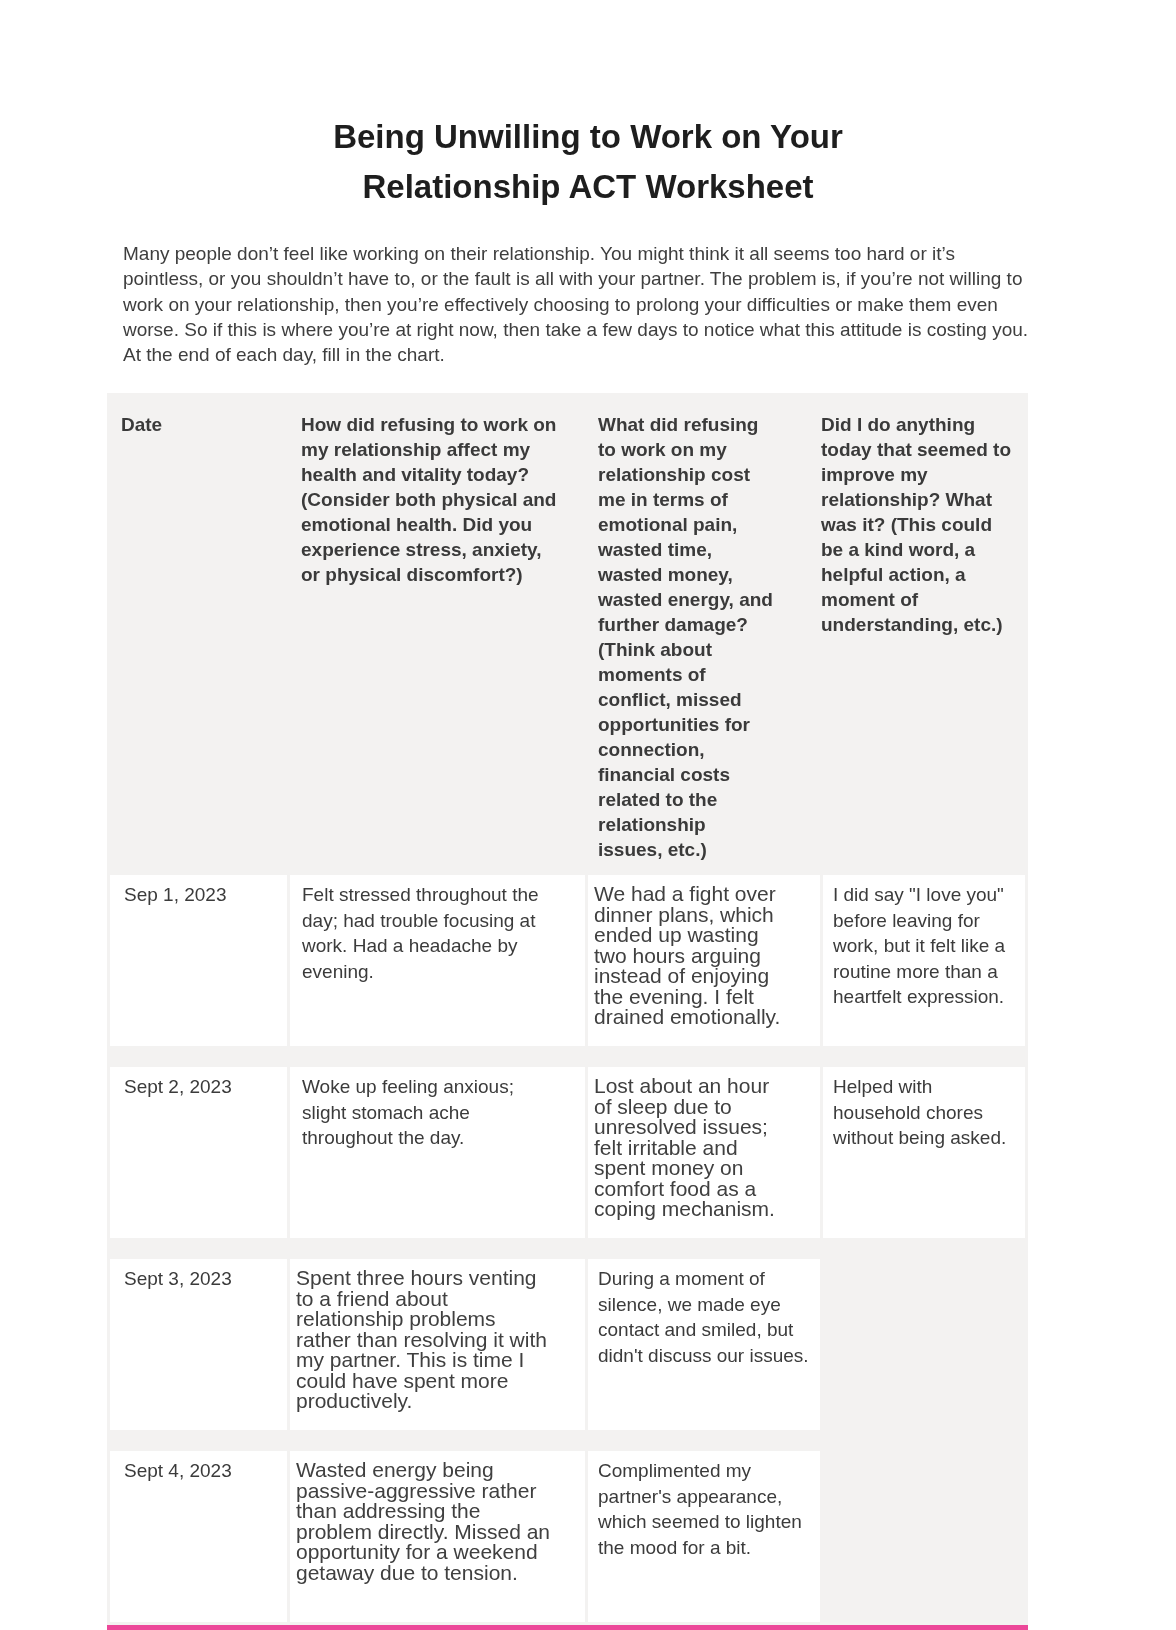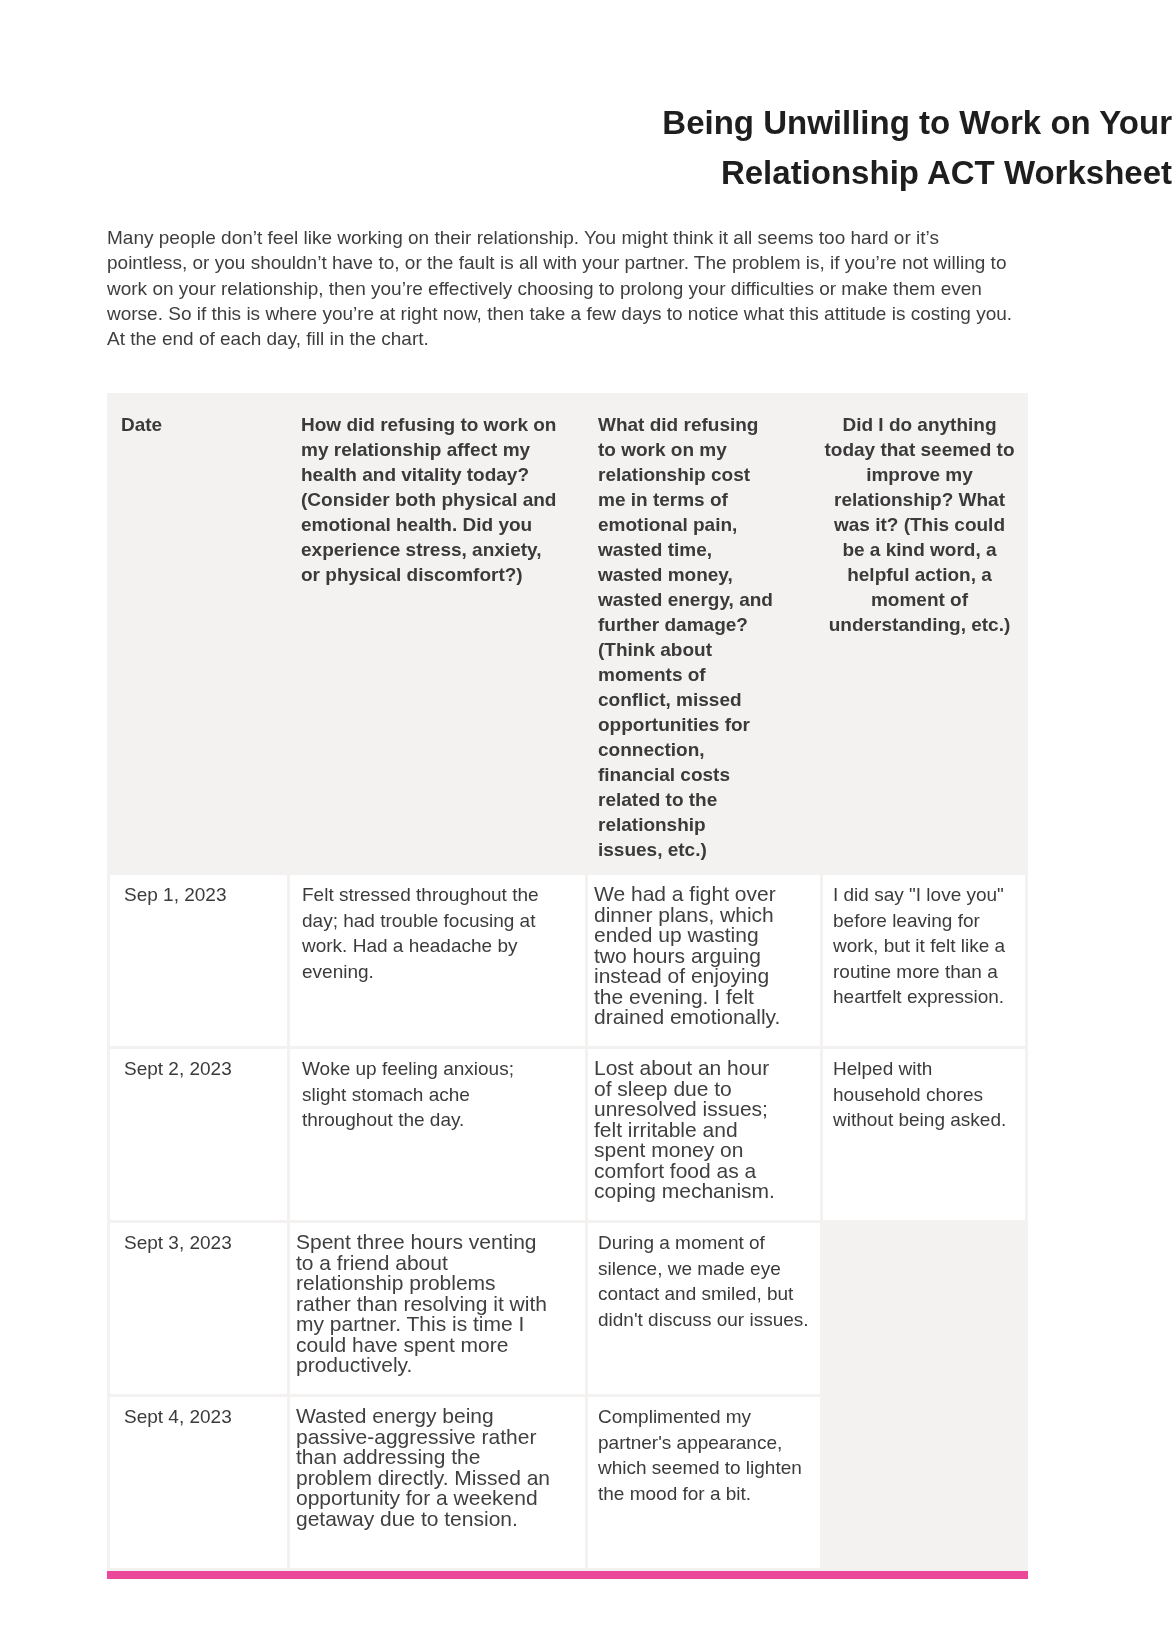--- a/index.html
+++ b/index.html
@@ -6,52 +6,52 @@
   .page{
     position:relative;
     width:1176px;height:1630px;
     background:#ffffff;
     font-family:"Liberation Sans","DejaVu Sans",sans-serif;
     color:#3b3b3b;
     overflow:hidden;
   }
   .title{
     position:absolute;top:94px;left:0;right:0;
-    text-align:right;
+    text-align:center;
     font-size:33px;font-weight:bold;line-height:50px;
     color:#1e1e1e;
-    margin:4px;
+    margin:18px;
   }
   .title span{display:block;}
   .intro{
     position:absolute;top:225px;left:107px;width:912px;
     font-size:19px;line-height:25.3px;color:#3e3e3e;
-    margin:0;
+    margin:16px;
   }
   .wtable{
     position:absolute;top:393px;left:107px;width:921px;
     background:#f3f2f1;
     border-bottom:8px solid #ec4899;
     box-sizing:border-box;
   }
   .thead{
     display:grid;
     grid-template-columns:180px 295px 225px auto;
   }
   .hcell{
     font-size:19px;font-weight:bold;line-height:25px;color:#3a3a3a;
     box-sizing:border-box;
   }
   .hcell.h-date   {padding:19px 8px 10px 14px;}
   .hcell.h-health {padding:19px 23px 10px 14px;}
   .hcell.h-cost   {padding:19px 33px 10px 16px;}
-  .hcell.h-improve{padding:19px 10px 10px 14px;text-align:center;}
+  .hcell.h-improve{padding:19px 10px 10px 14px;}
   .tbody{
     display:grid;
-    row-gap:3px;
+    row-gap:21px;
     padding:3px;
   }
   .trow{
     display:grid;
     grid-template-columns:177px 295px 232px 1fr;
     column-gap:3px;
     min-height:171px;
   }
   .cell{
     background:#ffffff;

